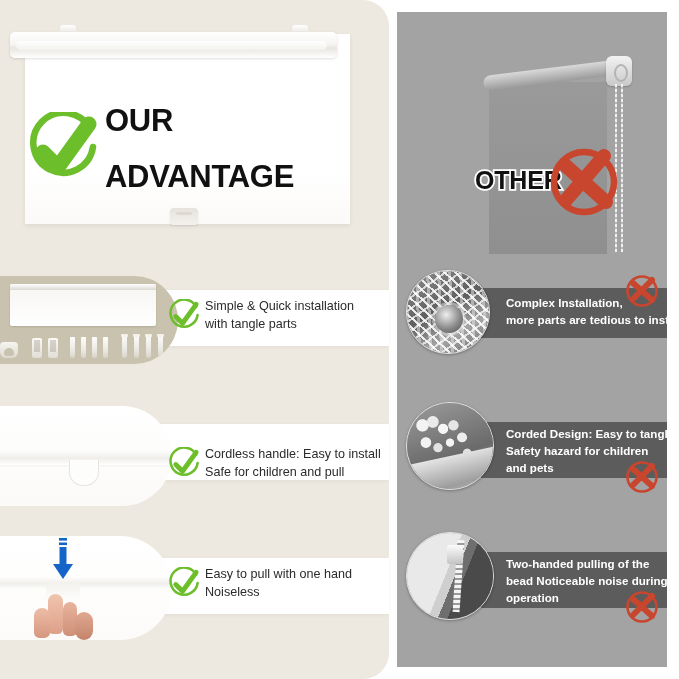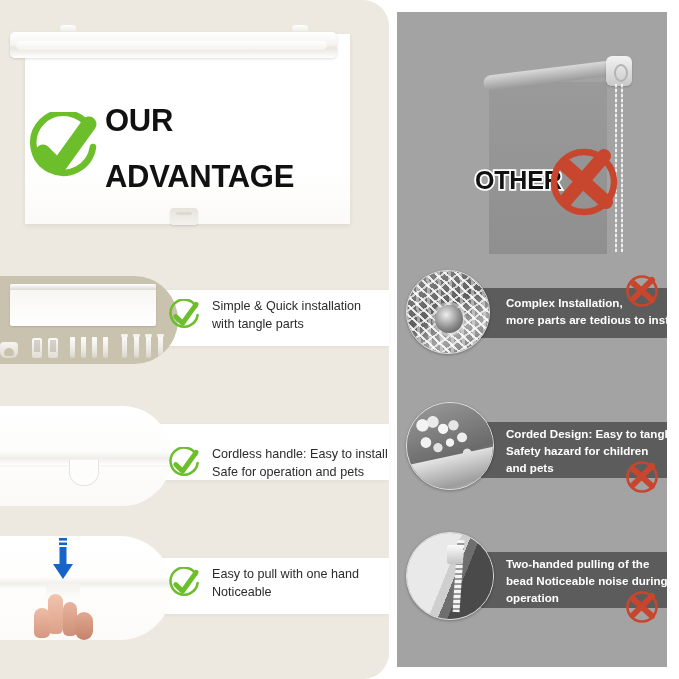--- a/index.html
+++ b/index.html
@@ -68,21 +68,21 @@
   
   .adv-row{ position:absolute; left:0; }
   .adv-row .white-band{
     position:absolute; background:#ffffff;
     box-shadow:0 1px 4px rgba(0,0,0,.05);
   }
   .adv-media{
     position:absolute; overflow:hidden;
   }
   .adv-copy{
-    position:absolute; display:flex; align-items:center; gap:11px;
+    position:absolute; display:flex; align-items:center; gap:4px;
   }
   .tick-sm{ width:33px; height:33px; flex:0 0 auto; }
   .adv-copy .txt{
     font-size:12.6px; color:#2b2b2b; line-height:1.42; white-space:nowrap;
   }
 
   
   .tray1{
     left:-10px; top:0px; width:188px; height:88px;
     background:#C9C2AE; border-radius:0 94px 94px 0;
@@ -334,21 +334,21 @@
       </div>
       <div class="adv-copy" style="left:168px;top:40px;">
         <span class="tick-sm">
           <svg viewBox="0 0 34 34" width="33" height="33">
             <path d="M29 8 A14 14 0 1 0 30.5 16.5" fill="none" stroke="#6CBE2B" stroke-width="2.6" stroke-linecap="round"></path>
             <path d="M8 18 L15 25 L29 5.5" fill="none" stroke="#6CBE2B" stroke-width="5" stroke-linecap="round" stroke-linejoin="round"></path>
           </svg>
         </span>
         <span class="txt">
           <span>Cordless handle: Easy to install</span><br>
-          <span>Safe for operation and pets</span>
+          <span>Safe for children and pull</span>
         </span>
       </div>
     </div>
 
     <div class="adv-row" style="top:536px;left:0;width:389px;height:110px;">
       <div class="white-band" style="left:152px;top:22px;width:237px;height:56px;"></div>
       <div class="adv-media tray3">
         <div class="bar"></div>
         <div class="tab"></div>
         <span class="arrow-down">
@@ -368,21 +368,21 @@
       </div>
       <div class="adv-copy" style="left:168px;top:30px;">
         <span class="tick-sm">
           <svg viewBox="0 0 34 34" width="33" height="33">
             <path d="M29 8 A14 14 0 1 0 30.5 16.5" fill="none" stroke="#6CBE2B" stroke-width="2.6" stroke-linecap="round"></path>
             <path d="M8 18 L15 25 L29 5.5" fill="none" stroke="#6CBE2B" stroke-width="5" stroke-linecap="round" stroke-linejoin="round"></path>
           </svg>
         </span>
         <span class="txt">
           <span>Easy to pull with one hand</span><br>
-          <span>Noticeable</span>
+          <span>Noiseless</span>
         </span>
       </div>
     </div>
   </div>
 
   <div class="right-panel">
 
     <div class="other-blind"></div>
     <div class="other-rail"></div>
     <div class="other-rail-cap"></div>

